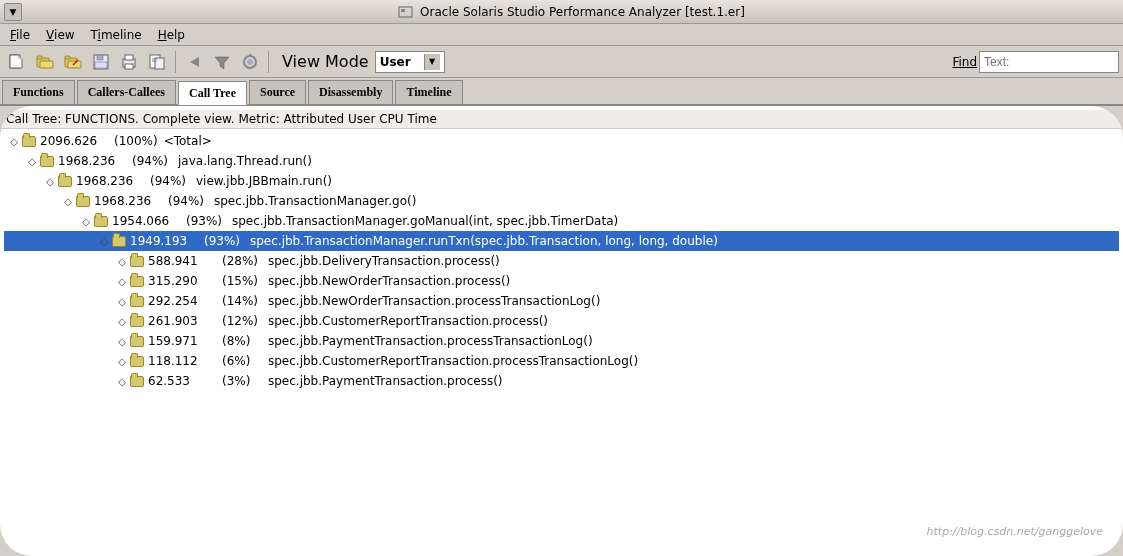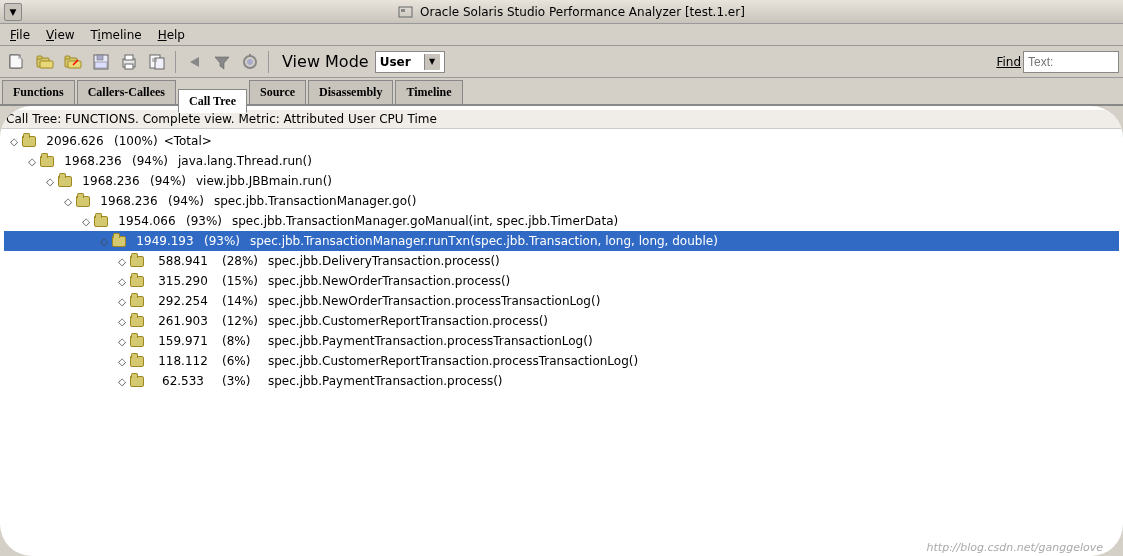--- a/index.html
+++ b/index.html
@@ -114,21 +114,21 @@
       margin-left: 8px;
       text-decoration: underline;
       text-underline-offset: 1px;
     }
     .find-input {
       border: 1px solid #888;
       height: 22px;
       padding: 0 4px;
       font-size: 12px;
       background: #fff;
-      width: 96px;
+      width: 140px;
     }
     .tabs-bar {
       background: #d4d0c8;
       border-bottom: 2px solid #888;
       display: flex;
       align-items: flex-end;
       padding: 0 0 0 2px;
       height: 28px;
     }
     .tab {
@@ -143,21 +143,21 @@
       height: 24px;
       display: flex;
       align-items: center;
       font-family: Liberation Serif, serif;
     }
     .tab.active {
       background: #fff;
       border-bottom: 1px solid #fff;
       z-index: 1;
       position: relative;
-      top: 9px;
+      top: 1px;
     }
     .content-area {
       background: #fff;
       flex: 1;
       overflow: hidden;
       padding: 4px 0;
       border-radius: 32px;
     }
     .status-line {
       background: #f0ede8;
@@ -222,36 +222,36 @@
       width: 5px;
       height: 4px;
       background: #d4c870;
       border: 1px solid #a08820;
       border-bottom: none;
       border-radius: 2px 2px 0 0;
     }
     .tree-value {
       color: #000;
       min-width: 70px;
-      text-align: center;
+      text-align: left;
       display: inline-block;
       margin-right: 4px;
     }
     .tree-pct {
       color: #000;
       min-width: 40px;
       display: inline-block;
       margin-right: 6px;
     }
     .tree-func {
       color: #000;
     }
     .watermark {
       position: absolute;
-      bottom: 2px;
+      bottom: 18px;
       right: 20px;
       color: #aaa;
       font-size: 11px;
       font-style: italic;
     }
     .main-container {
       display: flex;
       flex-direction: column;
       height: 556px;
       position: relative;

